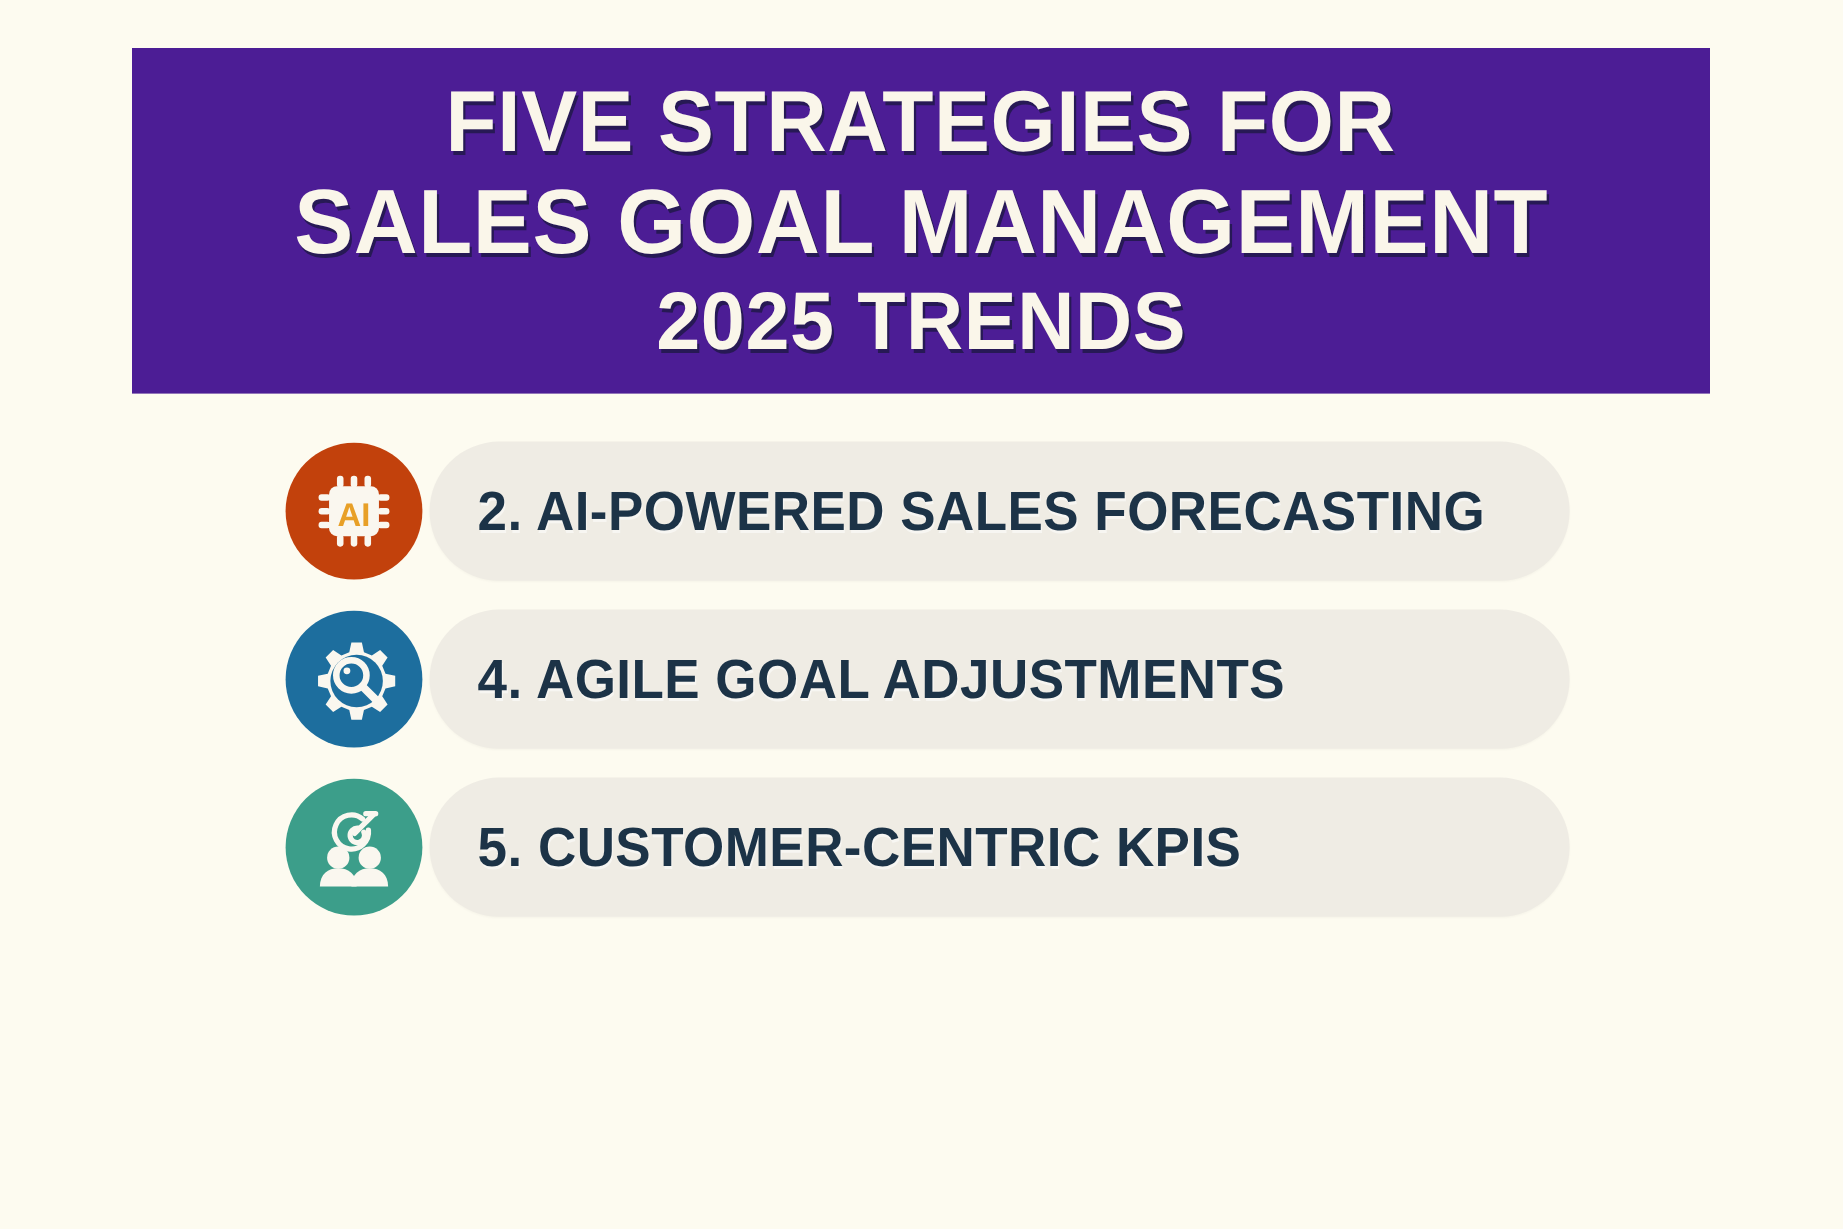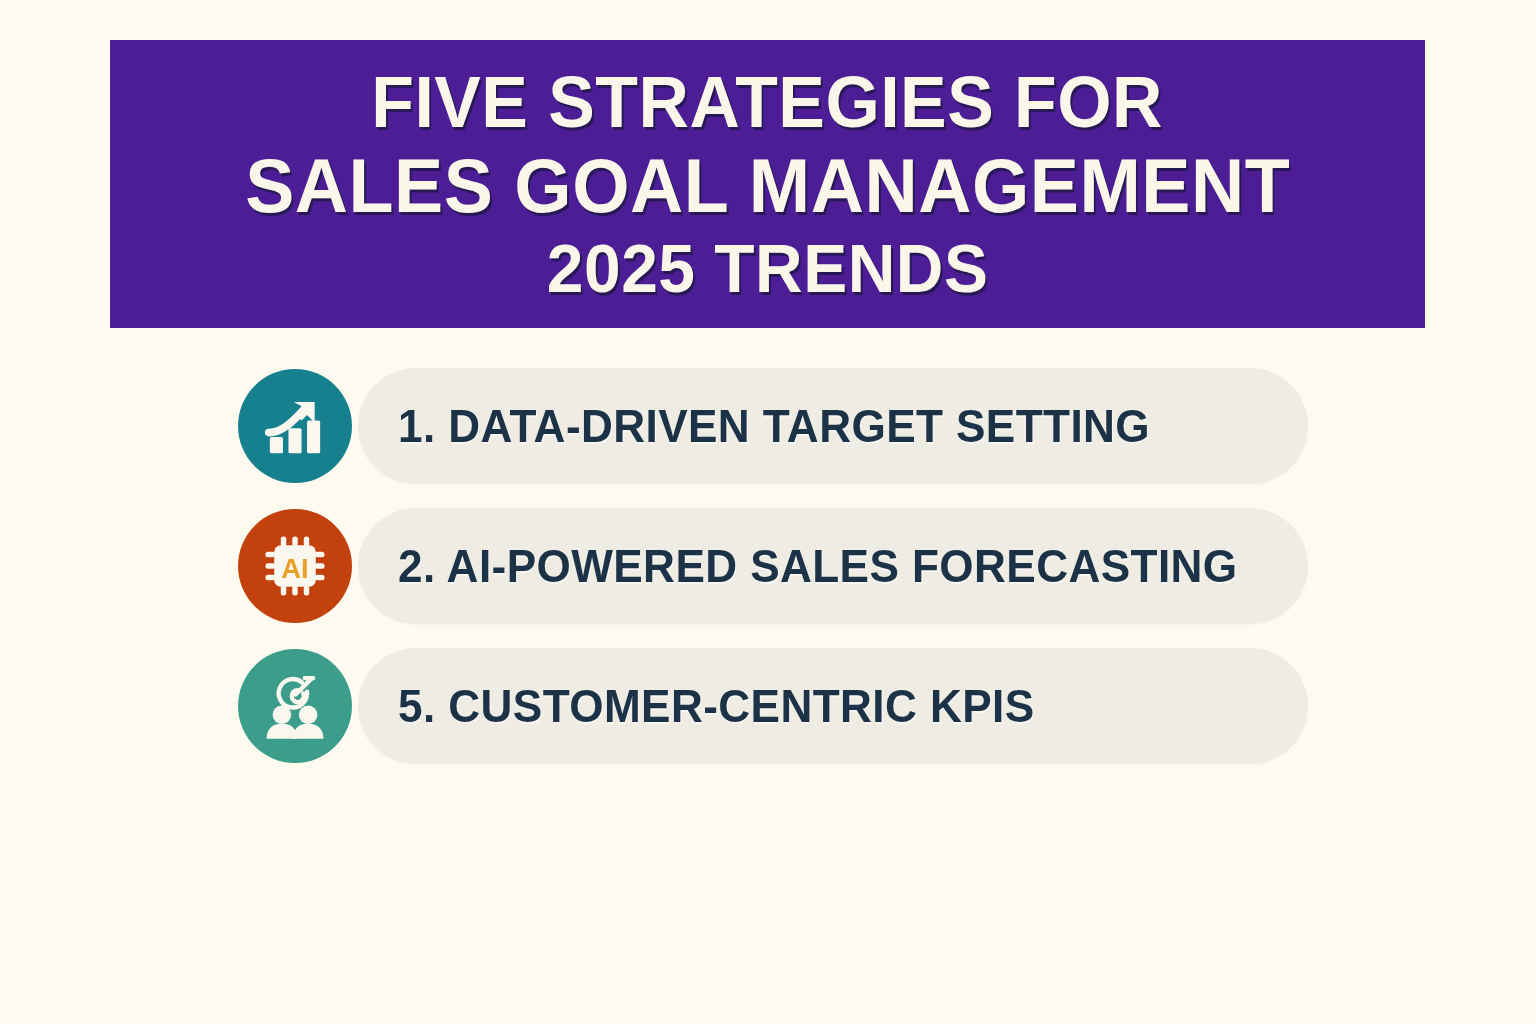--- a/index.html
+++ b/index.html
@@ -113,33 +113,20 @@
 <div class="infographic">
 
   <div class="header-band">
     <div class="header-line l1">FIVE STRATEGIES FOR</div>
     <div class="header-line l2">SALES GOAL MANAGEMENT</div>
     <div class="header-line l3">2025 TRENDS</div>
   </div>
 
   <div class="list">
 
-    <div class="row">
-      <div class="pill"></div>
-      <div class="icon-badge" style="background:#17808F;">
-        <svg width="70" height="70" viewBox="0 0 64 64" aria-hidden="true">
-          <rect x="9" y="42" width="12" height="15" rx="1.5" fill="#FAF7EF"></rect>
-          <rect x="26" y="34" width="12" height="23" rx="1.5" fill="#FAF7EF"></rect>
-          <rect x="43" y="27" width="12" height="30" rx="1.5" fill="#FAF7EF"></rect>
-          <path d="M8 38 C20 38 30 28 40 17" stroke="#FAF7EF" stroke-width="7" fill="none" stroke-linecap="round"></path>
-          <path d="M31 10 L50 10 L50 29 L43 22 L38 27 L33 22 L40 15 Z" fill="#FAF7EF"></path>
-        </svg>
-      </div>
-      <div class="row-label">1. DATA-DRIVEN TARGET SETTING</div>
-    </div>
 
     <div class="row">
       <div class="pill"></div>
       <div class="icon-badge" style="background:#c2410c;">
         <svg width="70" height="70" viewBox="0 0 64 64" aria-hidden="true">
           <g fill="#FAF7EF">
             <rect x="19" y="5" width="5" height="9" rx="2.3"></rect>
             <rect x="29.5" y="5" width="5" height="9" rx="2.3"></rect>
             <rect x="40" y="5" width="5" height="9" rx="2.3"></rect>
             <rect x="19" y="50" width="5" height="9" rx="2.3"></rect>
@@ -153,20 +140,41 @@
             <rect x="50" y="40" width="9" height="5" rx="2.3"></rect>
             <rect x="13" y="13" width="38" height="38" rx="6"></rect>
           </g>
           <text x="32" y="43" text-anchor="middle" font-family="Liberation Sans, sans-serif" font-weight="bold" font-size="25" fill="#E8A027">AI</text>
         </svg>
       </div>
       <div class="row-label">2. AI-POWERED SALES FORECASTING</div>
     </div>
 
 
+    <div class="row">
+      <div class="pill"></div>
+      <div class="icon-badge" style="background:#1D6E9E;">
+        <svg width="70" height="70" viewBox="0 0 64 64" aria-hidden="true">
+          <g fill="#FAF7EF">
+            <path d="M30 4 L38 4 L39.6 11.4 L45.6 13.9 L51.9 9.8 L57.6 15.5
+                     L53.5 21.8 L56 27.8 L63.4 29.4 L63.4 37.4 L56 39
+                     L53.5 45 L57.6 51.3 L51.9 57 L45.6 52.9 L39.6 55.4
+                     L38 62.8 L30 62.8 L28.4 55.4 L22.4 52.9 L16.1 57
+                     L10.4 51.3 L14.5 45 L12 39 L4.6 37.4 L4.6 29.4
+                     L12 27.8 L14.5 21.8 L10.4 15.5 L16.1 9.8 L22.4 13.9
+                     L28.4 11.4 Z"></path>
+          </g>
+          <circle cx="34" cy="33.4" r="20" fill="#1D6E9E"></circle>
+          <circle cx="30" cy="29" r="11.5" fill="none" stroke="#FAF7EF" stroke-width="5"></circle>
+          <circle cx="26.6" cy="25.6" r="2.6" fill="#FAF7EF"></circle>
+          <line x1="38.5" y1="37.5" x2="52" y2="51" stroke="#FAF7EF" stroke-width="6" stroke-linecap="round"></line>
+        </svg>
+      </div>
+      <div class="row-label">4. AGILE GOAL ADJUSTMENTS</div>
+    </div>
 
     <div class="row">
       <div class="pill"></div>
       <div class="icon-badge" style="background:#3C9E8A;">
         <svg width="70" height="70" viewBox="0 0 64 64" aria-hidden="true">
           <g fill="none" stroke="#FAF7EF" stroke-width="4" stroke-linecap="round">
             <path d="M38.5 10.5 A13 13 0 1 0 43 19"></path>
             <path d="M35 17.5 A5.5 5.5 0 1 0 39.5 20.6"></path>
           </g>
           <line x1="32.5" y1="21.5" x2="47" y2="7" stroke="#FAF7EF" stroke-width="4" stroke-linecap="round"></line>

